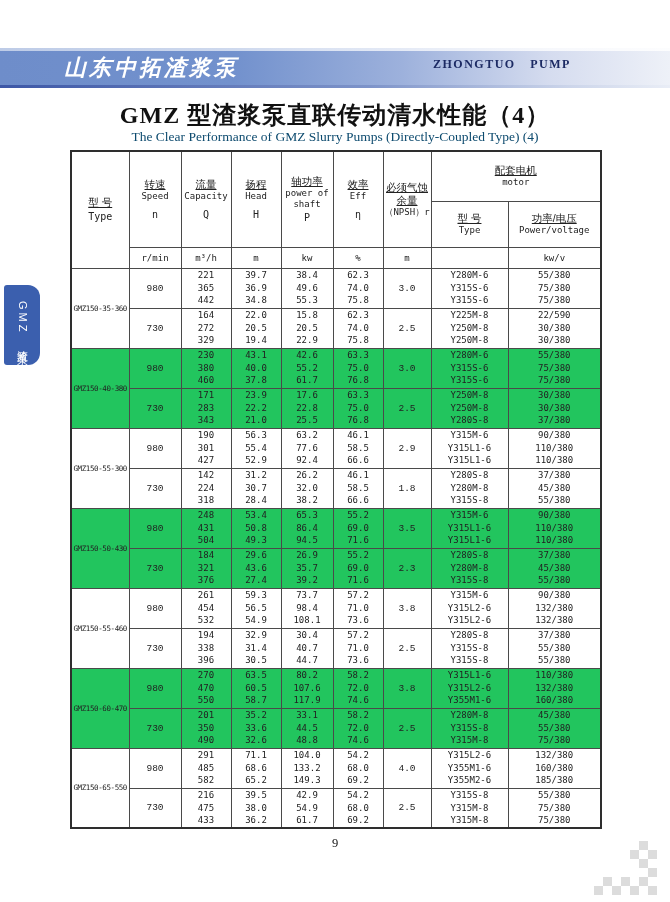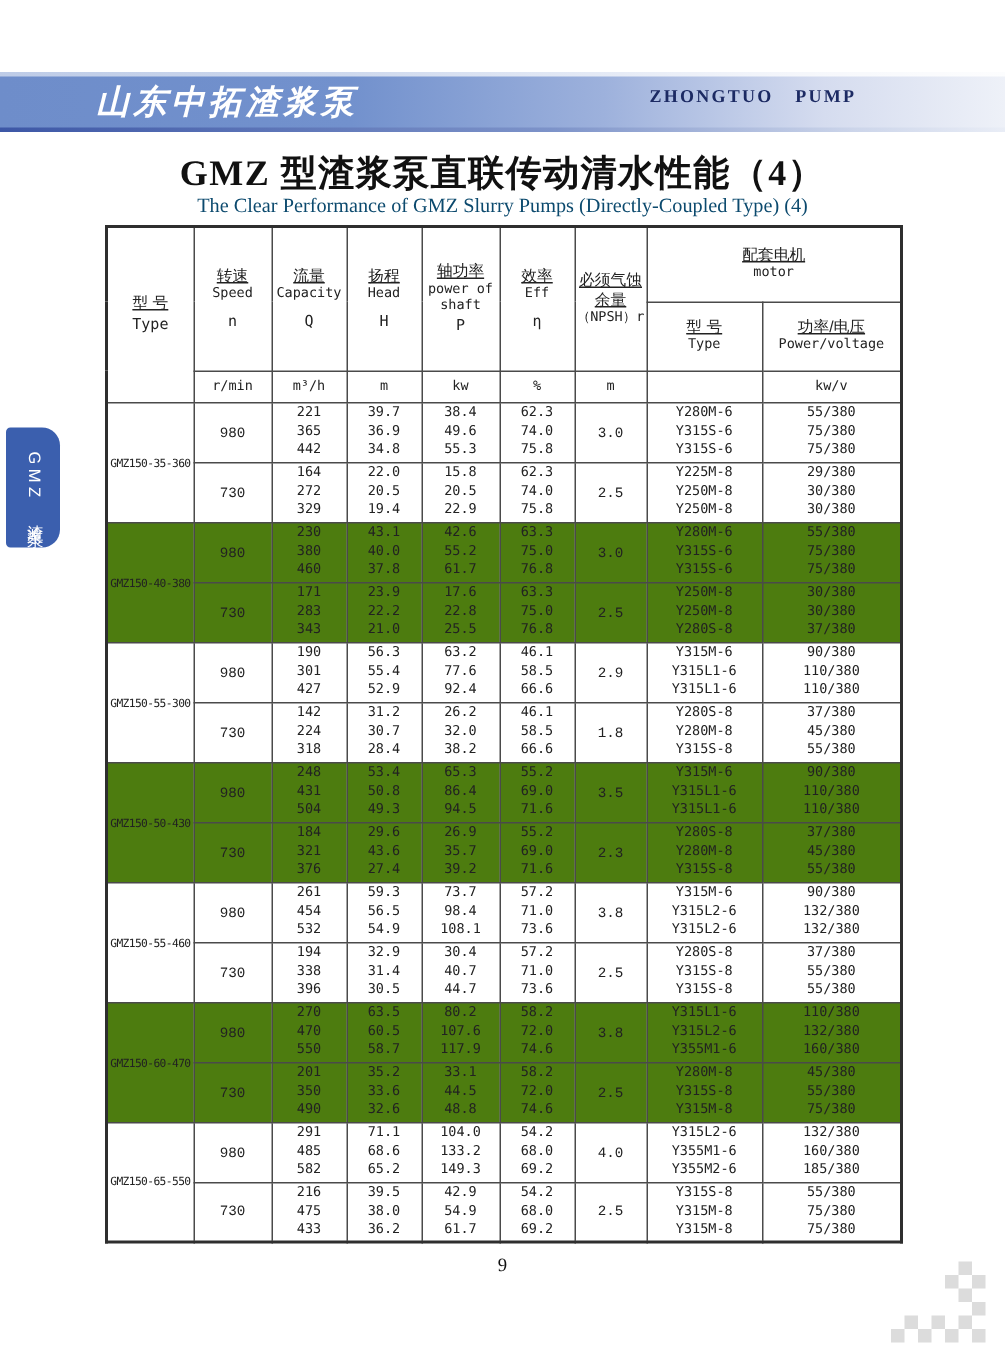--- a/index.html
+++ b/index.html
@@ -40,21 +40,21 @@
   tr.hdr-a{height:50px;} tr.hdr-b{height:46px;} tr.units{height:21px;}
   tbody tr{height:40px;}
   .hc .cn{font-size:10.5px;line-height:13px;font-family:"Liberation Sans","DejaVu Sans",sans-serif;text-decoration:underline;}
   .hc .en{font-size:9px;line-height:11px;}
   .hc .sym{font-size:10px;line-height:12px;margin-top:7px;}
   .hc .sym0{font-size:10px;line-height:12px;margin-top:2px;}
   .unit{font-size:9px;}
   .model{font-size:7.5px;letter-spacing:-0.4px;}
   .val{font-size:9px;line-height:12.5px;}
   .one{font-size:9.5px;font-family:Liberation Mono, monospace;}
-  tr.shaded td{background:#4d7c0f;}
+  tr.shaded td{background:#22c55e;}
 
   
   .page-number{position:absolute;left:0;top:836px;width:670px;text-align:center;font-size:12.5px;
           color:#111;font-family:"Liberation Serif","DejaVu Serif",serif;}
   .checker i{position:absolute;width:9px;height:9px;background:#dcdcdc;}
 </style>
 </head>
 <body>
 
 <div class="page">
@@ -206,21 +206,21 @@
               <div class="val">74.0</div>
               <div class="val">75.8</div>
             </td>
             <td class="one">2.5</td>
             <td>
               <div class="val">Y225M-8</div>
               <div class="val">Y250M-8</div>
               <div class="val">Y250M-8</div>
             </td>
             <td>
-              <div class="val">29/380</div>
+              <div class="val">22/590</div>
               <div class="val">30/380</div>
               <div class="val">30/380</div>
             </td>
           </tr>
           <tr class="shaded">
             <td class="model" rowspan="2">GMZ150-40-380</td>
             <td class="one">980</td>
             <td>
               <div class="val">230</div>
               <div class="val">380</div>

